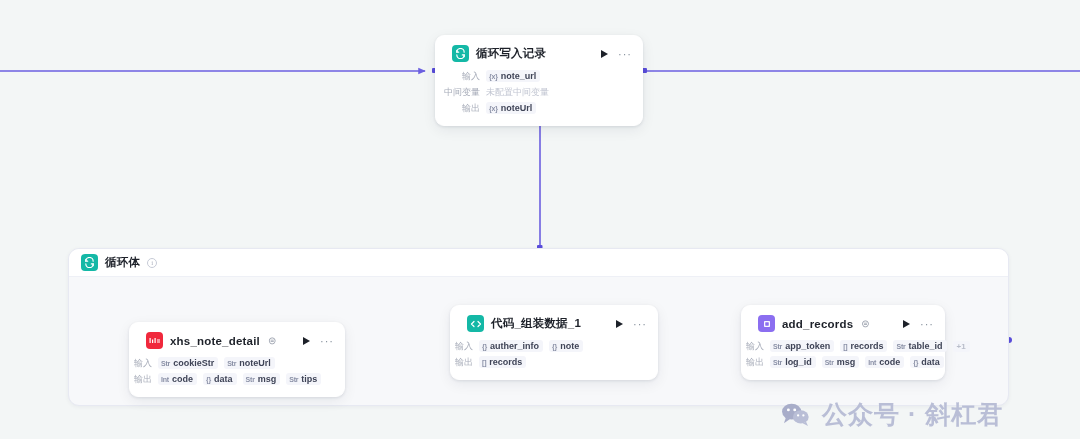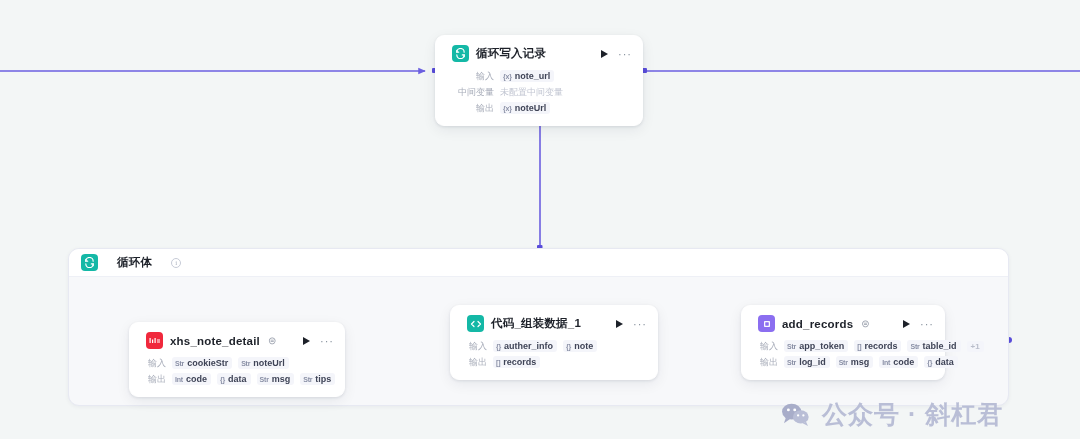--- a/index.html
+++ b/index.html
@@ -46,21 +46,21 @@
     color:#4e5969;
   }
   .play-tri {
     width:0;height:0;
     border-left:7px solid #1d2129;
     border-top:4.5px solid transparent;
     border-bottom:4.5px solid transparent;
   }
   .dots { letter-spacing:1px; font-size:11px; color:#86909c; line-height:6px; }
 
-  .node-body { padding:0 10px 8px 14px; }
+  .node-body { padding:0 10px 8px 0; }
   .io-row {
     display:flex; align-items:center;
     gap:6px; min-height:14px; margin-bottom:2px;
   }
   .io-label {
     font-size:9px; color:#a6abb8; white-space:nowrap;
     flex:0 0 auto; text-align:right;
   }
   .io-chip {
     display:inline-flex; align-items:center; gap:3px;
@@ -84,21 +84,21 @@
     position:absolute;
     background:#f7f8fa;
     border:1px solid #e7e9f2;
     border-radius:11px;
     box-shadow:0 1px 4px rgba(20,25,60,.05);
     overflow:hidden;
   }
   #loop-container .loop-head {
     background:#ffffff;
     height:28px;
-    display:flex; align-items:center; gap:19px;
+    display:flex; align-items:center; gap:7px;
     padding:0 12px;
     border-bottom:1px solid #eef0f6;
   }
   .teal-icon { background:#14b8a6; }
   .purple-icon { background:#8b6ef0; }
   .red-icon { background:#f0283c; }
   .info-circle {
     width:10px;height:10px;border-radius:50%;
     border:1px solid #c6cad6; color:#aeb3c0;
     font-size:7px; line-height:8px; text-align:center;

